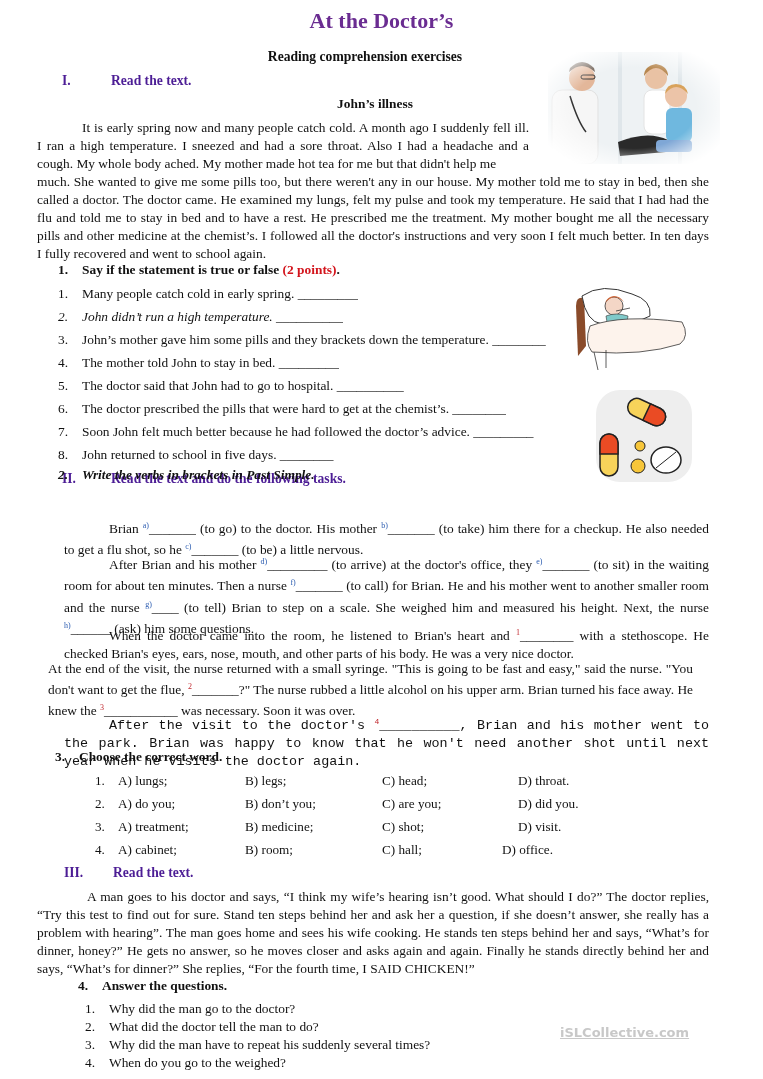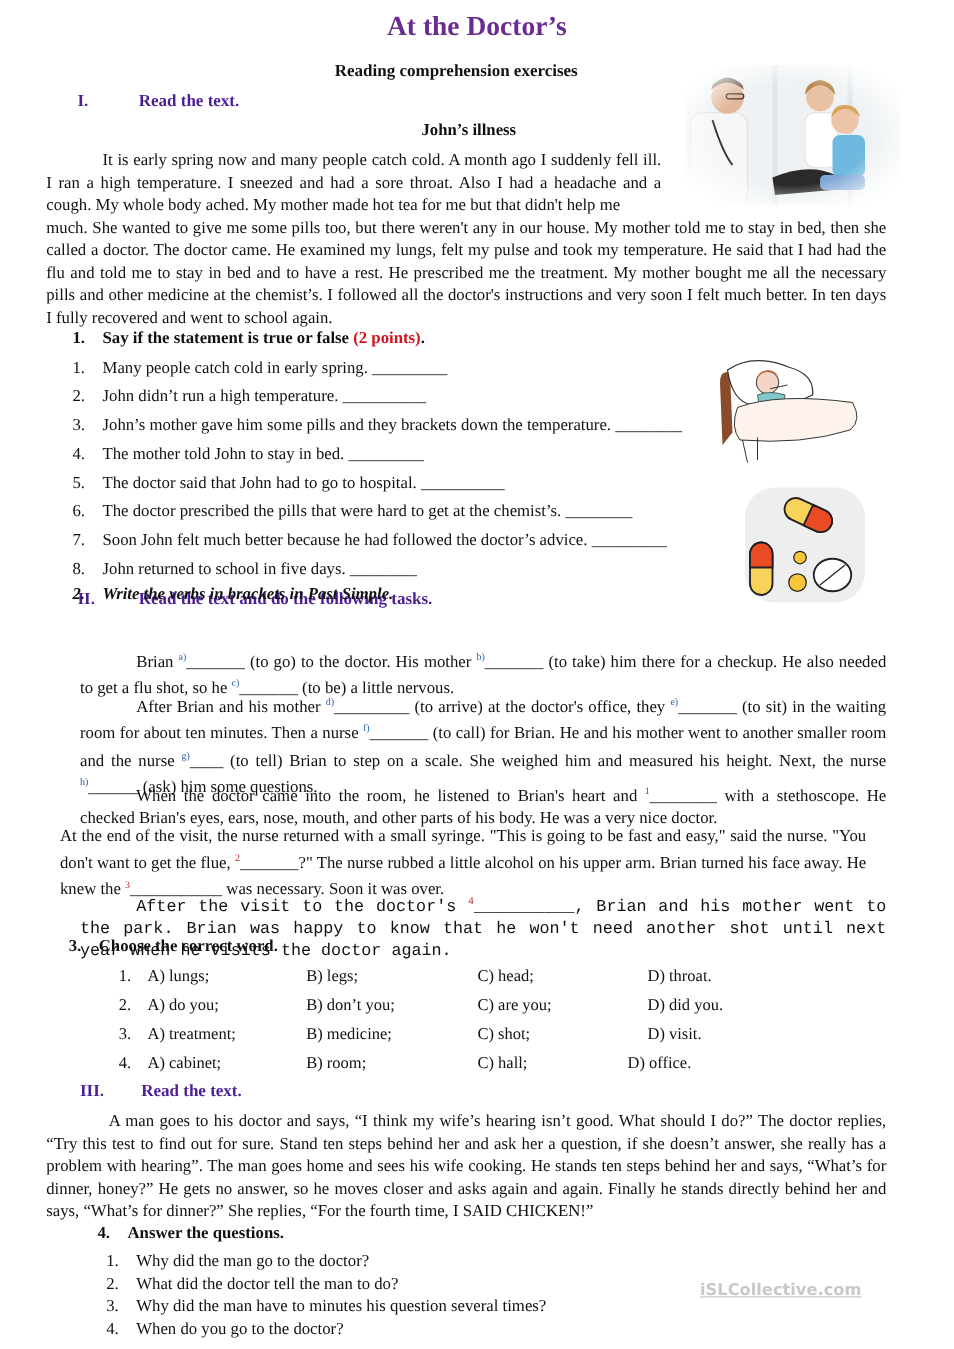--- a/index.html
+++ b/index.html
@@ -68,21 +68,21 @@
 <div class="abs story-title">John’s illness</div>
 
 <div class="abs para indent" style="left:37px; top:119px; width:492px;">It is early spring now and many people catch cold. A month ago I suddenly fell ill. I ran a high temperature. I sneezed and had a sore throat. Also I had a headache and a cough. My whole body ached. My mother made hot tea for me but that didn't help me</div>
 <div class="abs para" style="left:37px; top:173px; width:672px;">much. She wanted to give me some pills too, but there weren't any in our house. My mother told me to stay in bed, then she called a doctor. The doctor came. He examined my lungs, felt my pulse and took my temperature. He said that I had had the flu and told me to stay in bed and to have a rest. He prescribed me the treatment. My mother bought me all the necessary pills and other medicine at the chemist’s. I followed all the doctor's instructions and very soon I felt much better. In ten days I fully recovered and went to school again.</div>
 
 <div class="abs task" style="left:58px; top:262px;">
   <span class="n">1.</span><span>Say if the statement is true or false</span> <span class="red">(2 points)</span><span>.</span>
 </div>
 
 <div class="abs list-item" style="left:58px; top:286px;"><span class="n">1.</span><span>Many people catch cold in early spring. _________</span></div>
-<div class="abs list-item" style="left:58px; top:309px;"><span class="n">2.</span><span>John didn’t run a high temperature. __________</span></div>
+<div class="abs list-item" style="left:58px; top:309px;font-style:italic;"><span class="n">2.</span><span>John didn’t run a high temperature. __________</span></div>
 <div class="abs list-item" style="left:58px; top:332px;"><span class="n">3.</span><span>John’s mother gave him some pills and they brackets down the temperature. ________</span></div>
 <div class="abs list-item" style="left:58px; top:355px;"><span class="n">4.</span><span>The mother told John to stay in bed. _________</span></div>
 <div class="abs list-item" style="left:58px; top:378px;"><span class="n">5.</span><span>The doctor said that John had to go to hospital. __________</span></div>
 <div class="abs list-item" style="left:58px; top:401px;"><span class="n">6.</span><span>The doctor prescribed the pills that were hard to get at the chemist’s. ________</span></div>
 <div class="abs list-item" style="left:58px; top:424px;"><span class="n">7.</span><span>Soon John felt much better because he had followed the doctor’s advice. _________</span></div>
 <div class="abs list-item" style="left:58px; top:447px;"><span class="n">8.</span><span>John returned to school in five days. ________</span></div>
 
 <div class="abs" style="left:572px; top:286px; width:120px; height:86px;">
   <svg width="120" height="86" viewBox="0 0 120 86">
     <path d="M4 20 Q4 10 12 12 L14 60 L6 70 Z" fill="#8a4b2a"></path>
@@ -178,16 +178,16 @@
 </div>
 
 <div class="abs para indent" style="left:37px; top:888px; width:672px; text-indent:50px;">A man goes to his doctor and says, “I think my wife’s hearing isn’t good. What should I do?” The doctor replies, “Try this test to find out for sure. Stand ten steps behind her and ask her a question, if she doesn’t answer, she really has a problem with hearing”. The man goes home and sees his wife cooking. He stands ten steps behind her and says, “What’s for dinner, honey?” He gets no answer, so he moves closer and asks again and again. Finally he stands directly behind her and says, “What’s for dinner?” She replies, “For the fourth time, I SAID CHICKEN!”</div>
 
 <div class="abs task" style="left:58px; top:978px;margin-left:20px;">
   <span class="n">4.</span><span>Answer the questions.</span>
 </div>
 
 <div class="abs list-item" style="left:85px; top:1001px;"><span class="n">1.</span><span>Why did the man go to the doctor?</span></div>
 <div class="abs list-item" style="left:85px; top:1019px;"><span class="n">2.</span><span>What did the doctor tell the man to do?</span></div>
-<div class="abs list-item" style="left:85px; top:1037px;"><span class="n">3.</span><span>Why did the man have to minutes his question several times?</span></div>
-<div class="abs list-item" style="left:85px; top:1055px;"><span class="n">4.</span><span>When do you go to the doctor?</span></div>
+<div class="abs list-item" style="left:85px; top:1037px;"><span class="n">3.</span><span>Why did the man have to repeat his suddenly several times?</span></div>
+<div class="abs list-item" style="left:85px; top:1055px;"><span class="n">4.</span><span>When do you go to the weighed?</span></div>
 
 <div class="abs watermark" style="left:560px; top:1025px;text-decoration:underline;">iSLCollective.com</div>
 
 </body></html>

